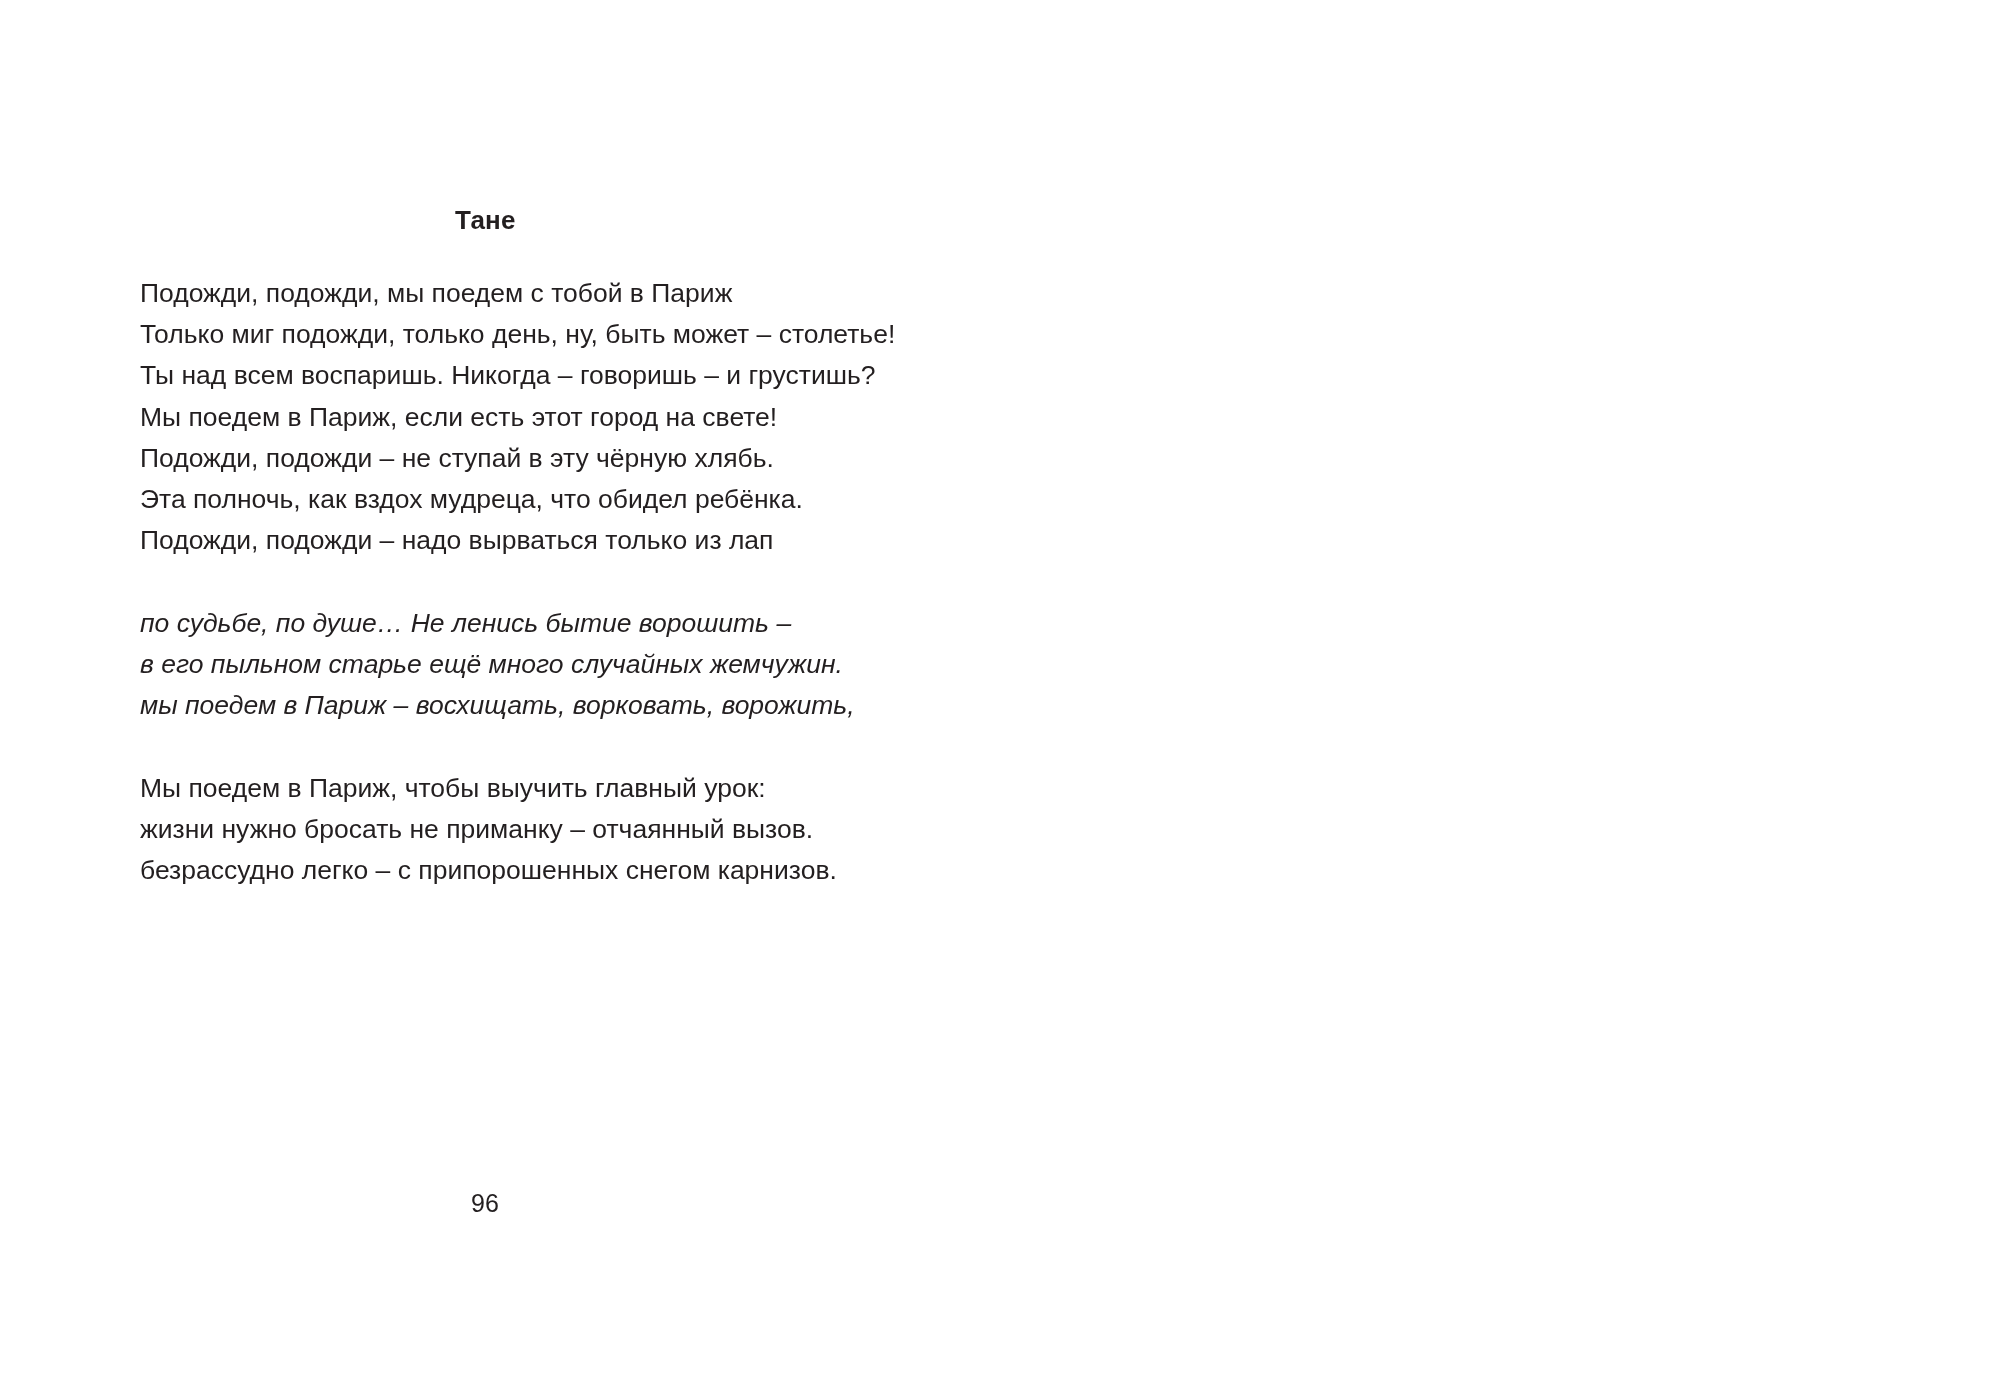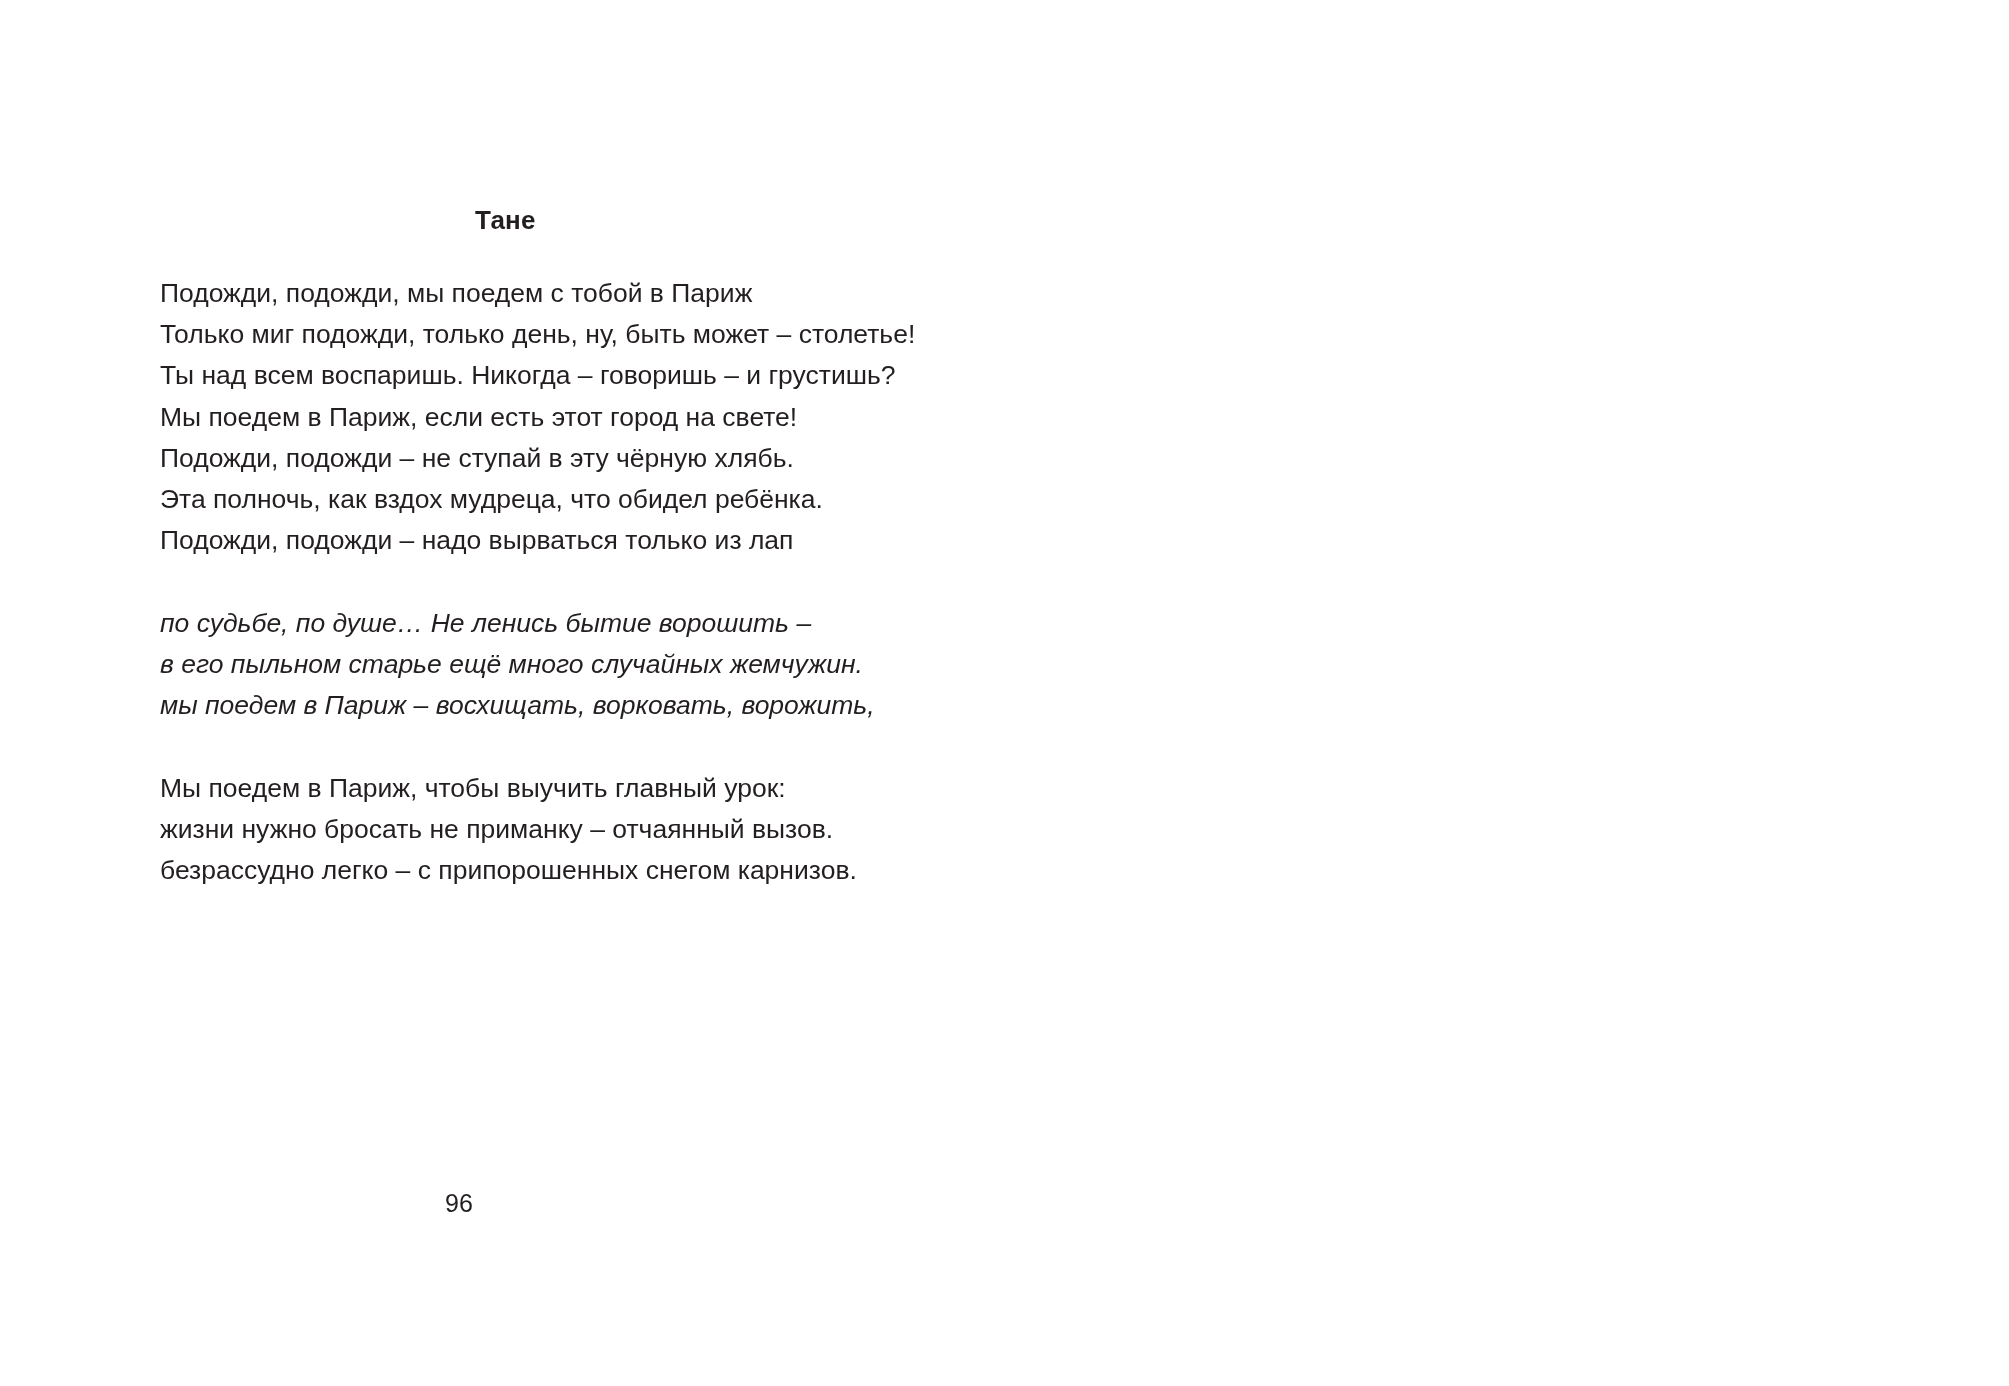--- a/index.html
+++ b/index.html
@@ -20,21 +20,21 @@
     -webkit-font-smoothing: antialiased;
   }
 
   
   .page {
     position: absolute;
     top: 0;
     height: 1386px;
     background: #ffffff;
   }
-  .page-left  { left: 0px;    width: 1004px; margin-left: 20px; }
+  .page-left  { left: 0px;    width: 1004px; }
   .page-right { left: 1004px; width: 1005px; }
 
   .page-body {
     position: absolute;
     top: 0;
     left: 0;
     right: 0;
   }
 
   
@@ -68,20 +68,21 @@
   .lv2 { top: 438px; }
   .lv3 { top: 603px; font-style: italic; }
   .lv4 { top: 768px; }
 
   
   .folio {
     position: absolute;
     top: 1188px;
     font-size: 25px;
     line-height: 1.2;
+    text-align: center;
     width: 120px;
   }
   .folio-left  { left: 425px; }
 </style>
 </head>
 <body>
 
 <div class="spread">
 
   <div class="page page-left">

